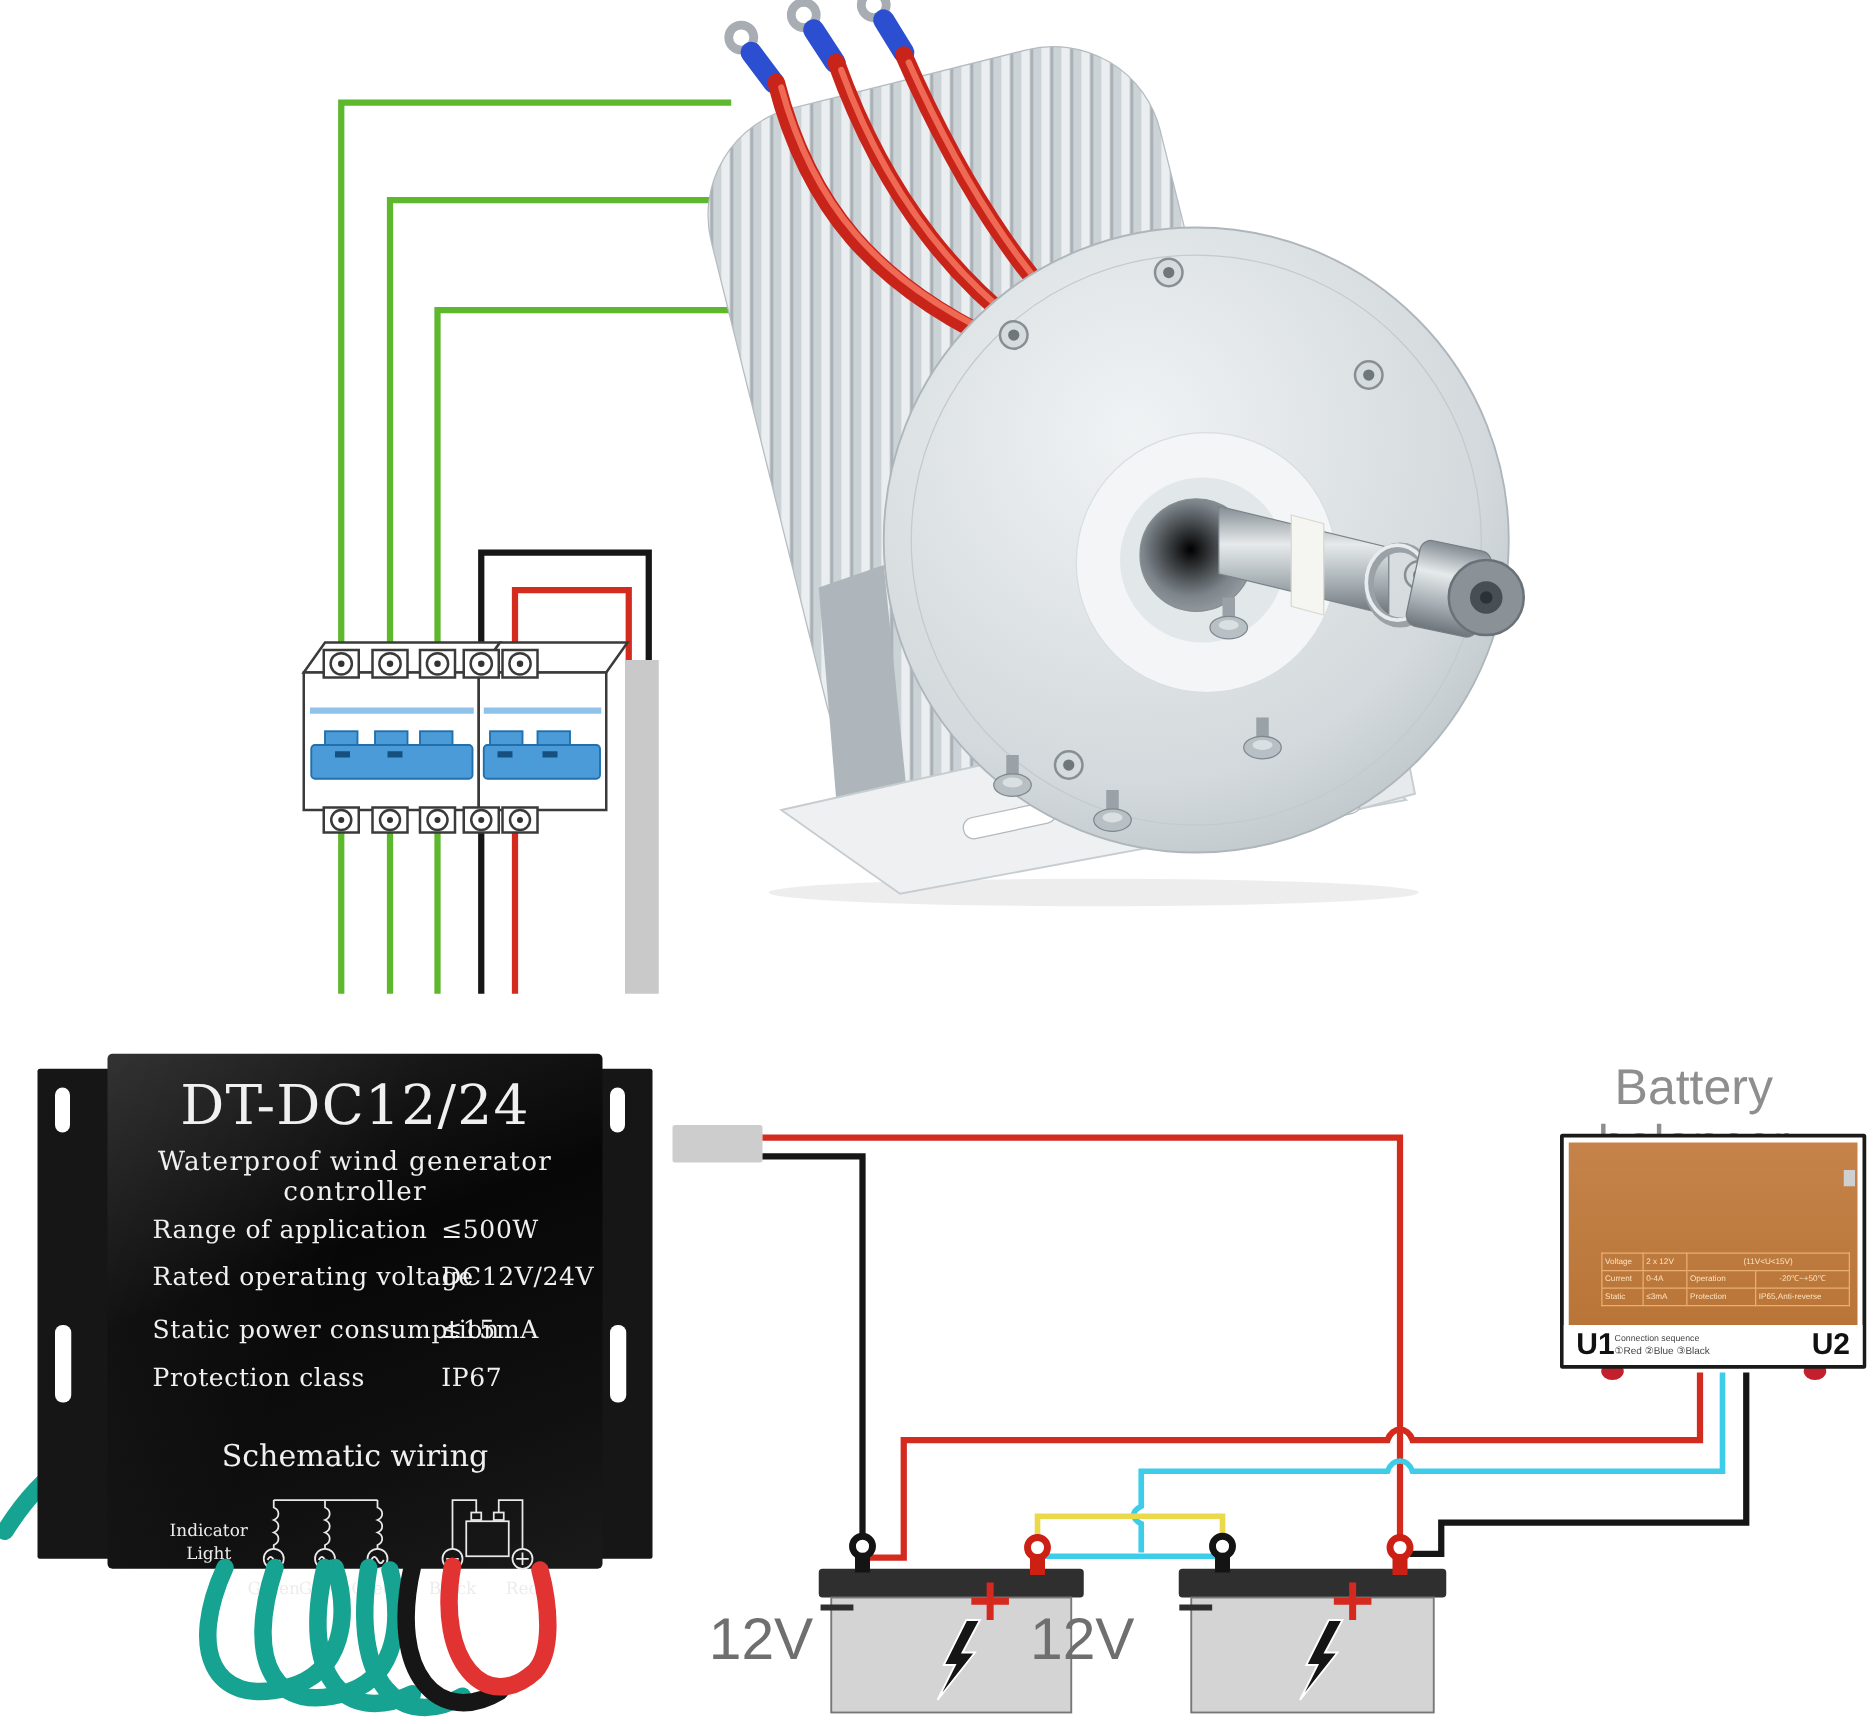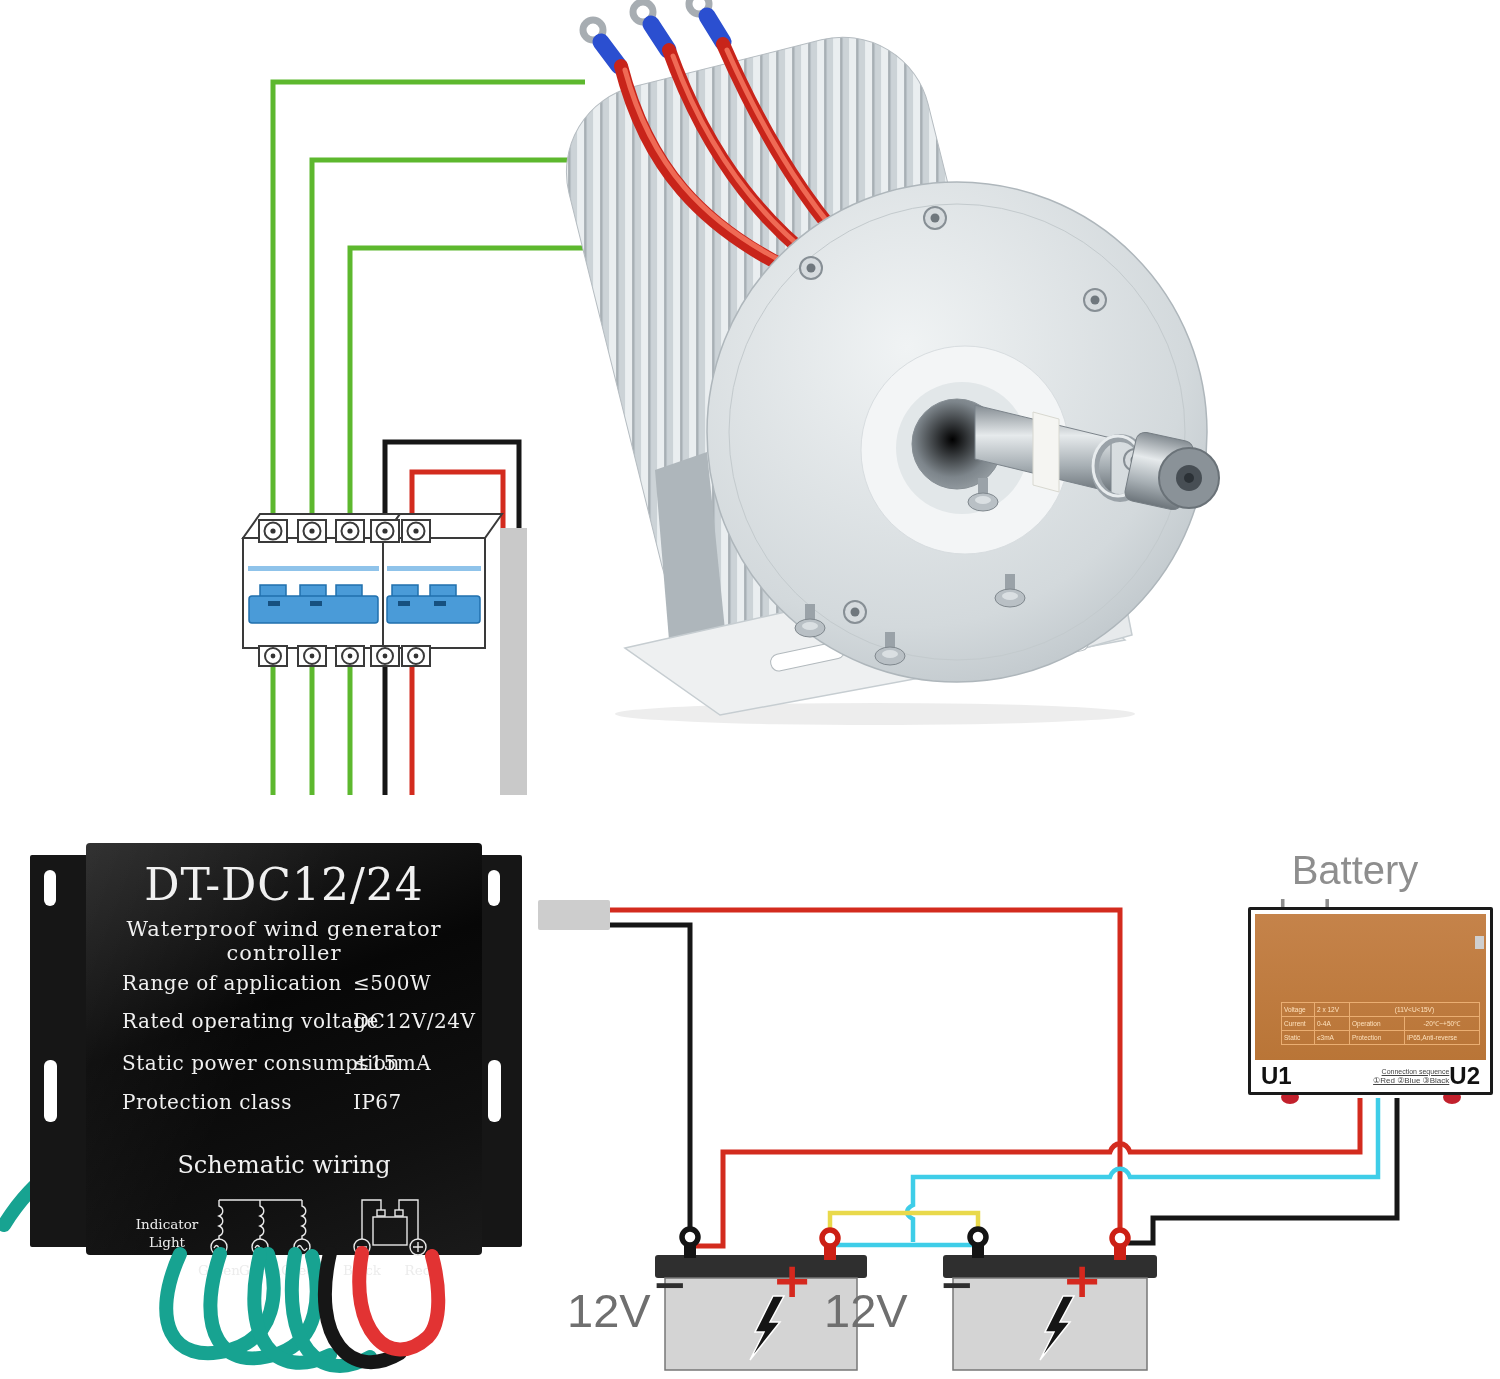--- a/index.html
+++ b/index.html
@@ -43,21 +43,21 @@
   #balancer-box{position:absolute;left:1248px;top:907px;width:245px;height:188px;
     border:3px solid #1a1a1a;background:#fff;border-radius:2px;box-sizing:border-box;}
   #balancer-orange{position:absolute;left:4px;top:4px;right:4px;height:146px;
     background:linear-gradient(180deg,#c5834a,#b97537);}
   #balancer-table{position:absolute;left:26px;top:88px;border-collapse:collapse;
     font-size:6.5px;line-height:1.15;color:#ffe2bd;}
   #balancer-table td{border:1px solid #eaae72;padding:1px 2px;height:11px;white-space:nowrap;}
   #balancer-strip{position:absolute;left:0;right:0;bottom:0;height:32px;background:#fff;
     display:flex;align-items:center;justify-content:space-between;padding:11px 10px;box-sizing:border-box;}
   .u-label{font-size:24px;font-weight:bold;color:#111;}
-  #conn-seq{flex:1;text-align:right;color:#444;text-decoration:underline;}
+  #conn-seq{flex:1;text-align:left;color:#444;}
   #conn-seq .t1{font-size:7px;}
   #conn-seq .t2{font-size:8px;margin-top:1px;}
   #balancer-title{position:absolute;left:1210px;top:848px;width:290px;text-align:center;
     font-size:40px;color:var(--title-gray);}
   .gray-tab{position:absolute;right:2px;top:22px;width:9px;height:13px;background:#cfcfcf;}
 
   .v12{position:absolute;width:80px;text-align:center;font-size:47px;color:var(--label-gray);}
   .bat-sign{position:absolute;font-family:"DejaVu Sans",sans-serif;font-weight:bold;}
   .bat-minus{font-size:42px;color:#2e2e2e;}
   .bat-plus{font-size:48px;color:var(--accent-red);}

